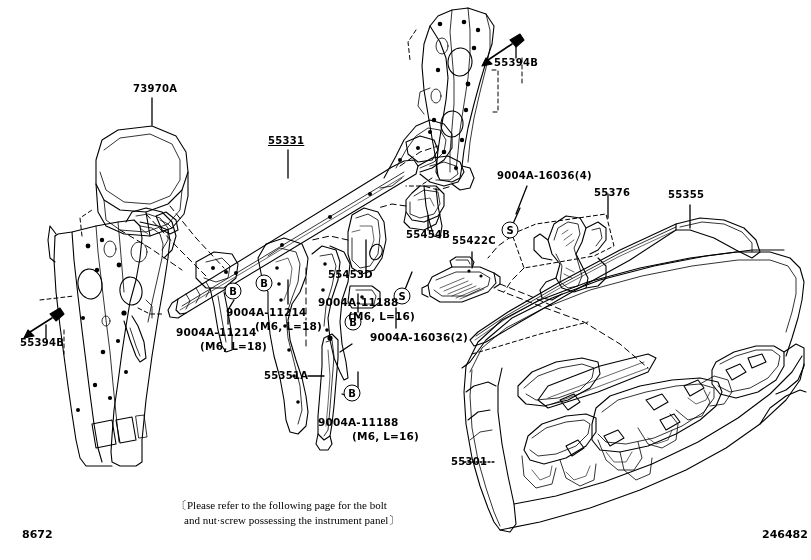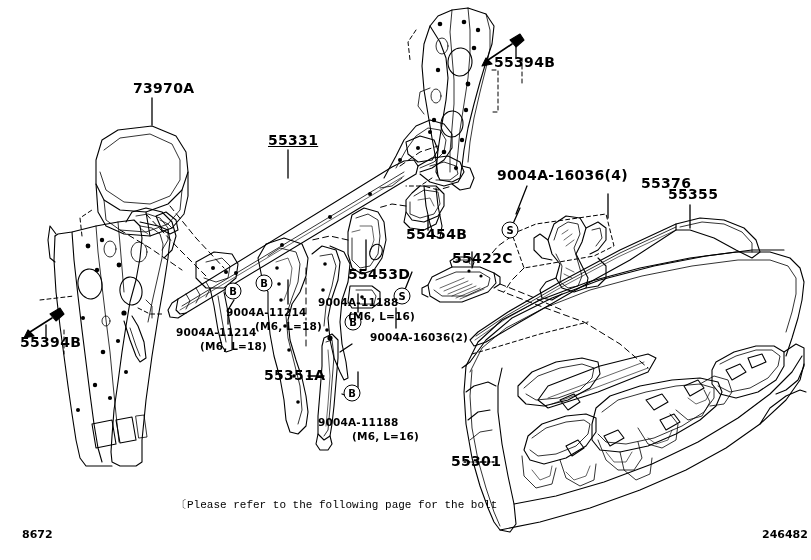--- a/index.html
+++ b/index.html
@@ -17,35 +17,35 @@
   }
   #artwork {
     position: absolute;
     left: 0; top: 0;
     width: 811px;
     height: 560px;
   }
   .lbl {
     position: absolute;
     font-family: "DejaVu Sans", "Liberation Sans", sans-serif;
-    font-size: 14px;
+    font-size: 10px;
     font-weight: bold;
     color: #000000;
     white-space: nowrap;
     letter-spacing: 0.3px;
     line-height: 13px;
   }
   .lbl.small {
     font-size: 10.5px;
     font-weight: bold;
     letter-spacing: 0.2px;
   }
   .note {
     position: absolute;
-    font-family: Liberation Mono, monospace;
+    font-family: Liberation Serif, serif;
     font-size: 11px;
     font-weight: normal;
     color: #000000;
     line-height: 15px;
     white-space: pre;
   }
   .corner {
     position: absolute;
     font-family: "DejaVu Sans", "Liberation Sans", sans-serif;
     font-size: 11px;
@@ -476,40 +476,41 @@
 
     <path class="dash" d="M306 268 L306 320"></path>
     <path class="dash" d="M306 330 L306 348"></path>
   </svg>
 
   <div class="lbl" style="left:133px; top:82px;">73970A</div>
   <div class="lbl" style="left:268px; top:134px;text-decoration:underline;">55331</div>
   <div class="lbl" style="left:494px; top:56px;">55394B</div>
   <div class="lbl" style="left:20px;  top:336px;">55394B</div>
   <div class="lbl" style="left:497px; top:169px;">9004A-16036(4)</div>
-  <div class="lbl" style="left:594px; top:177px;margin-left:47px;">55376</div>
+  <div class="lbl" style="left:594px; top:186px;">55376</div>
   <div class="lbl" style="left:668px; top:188px;text-align:right;">55355</div>
   <div class="lbl" style="left:406px; top:228px;">55454B</div>
-  <div class="lbl" style="left:452px; top:234px;margin-top:18px;">55422C</div>
-  <div class="lbl" style="left:348px; top:268px;">55453D</div>
+  <div class="lbl" style="left:452px; top:234px;">55422C</div>
+  <div class="lbl" style="left:328px; top:268px;">55453D</div>
   <div class="lbl" style="left:264px; top:369px;text-align:right;">55351A</div>
   <div class="lbl" style="left:428px; top:455px;margin-left:23px;">55301</div>
 
   <div class="lbl small" style="left:176px; top:326px;">9004A-11214</div>
   <div class="lbl small" style="left:200px; top:340px;">(M6, L=18)</div>
 
   <div class="lbl small" style="left:226px; top:306px;">9004A-11214</div>
   <div class="lbl small" style="left:255px; top:320px;">(M6, L=18)</div>
 
   <div class="lbl small" style="left:318px; top:296px;">9004A-11188</div>
   <div class="lbl small" style="left:348px; top:310px;">(M6, L=16)</div>
 
   <div class="lbl small" style="left:318px; top:416px;">9004A-11188</div>
   <div class="lbl small" style="left:352px; top:430px;">(M6, L=16)</div>
 
   <div class="lbl small" style="left:370px; top:331px;">9004A-16036(2)</div>
 
   <div class="note" style="left:176px; top:498px;">〔Please refer to the following page for the bolt</div>
+  <div class="note" style="left:184px; top:513px;">and nut·screw possessing the instrument panel〕</div>
 
   <div class="corner" style="left:22px;  top:528px;">8672</div>
   <div class="corner" style="left:762px; top:528px;">246482</div>
 
 </div>
 
 </body></html>

